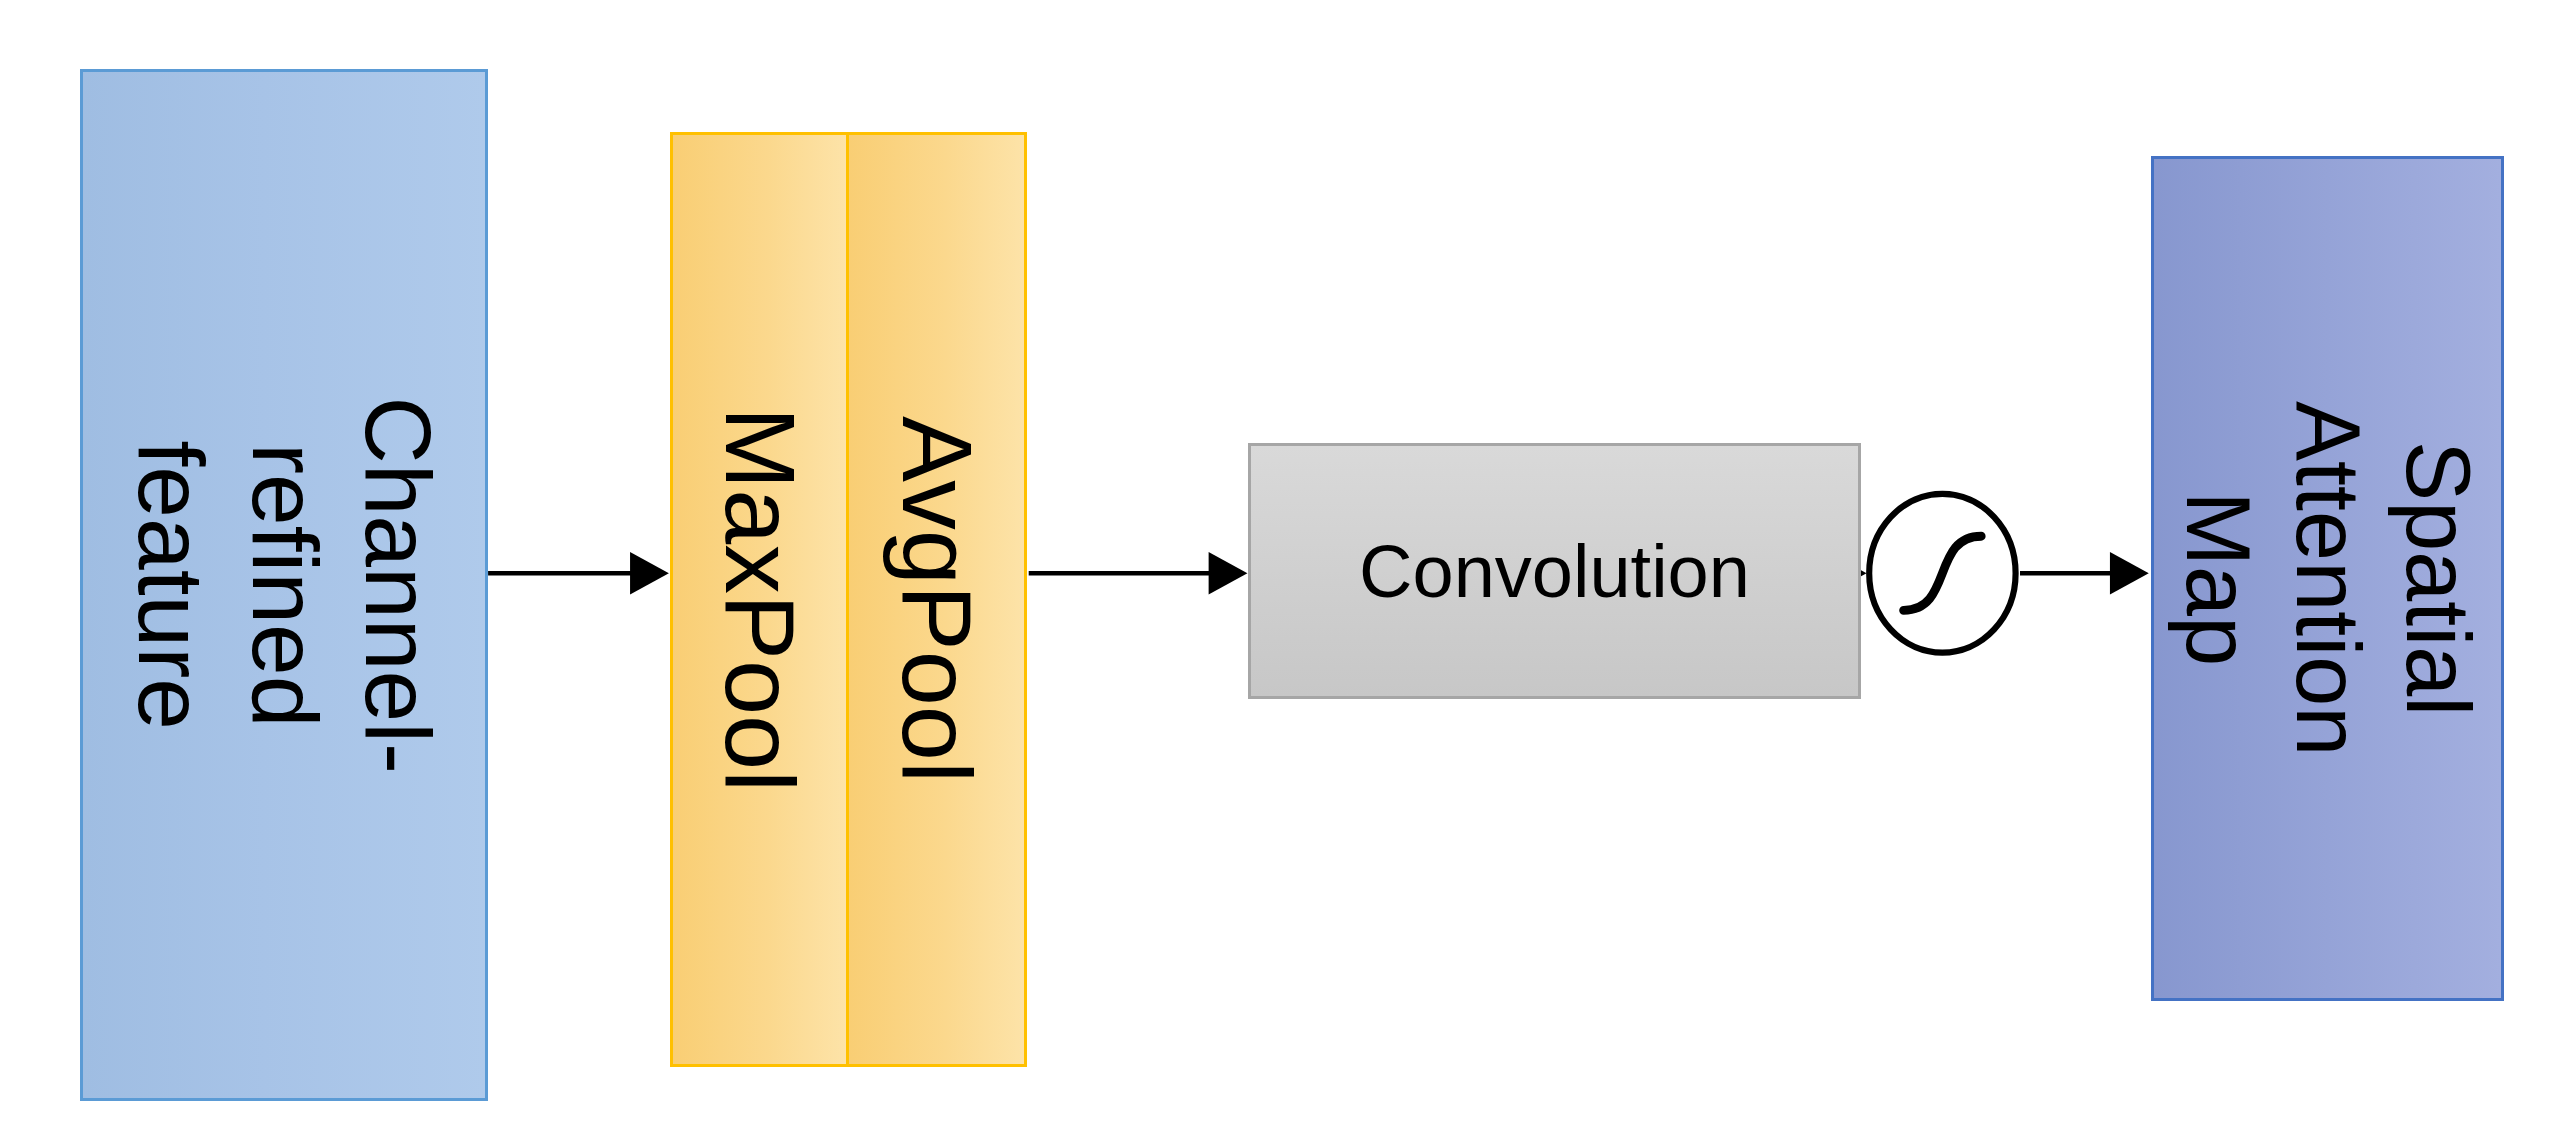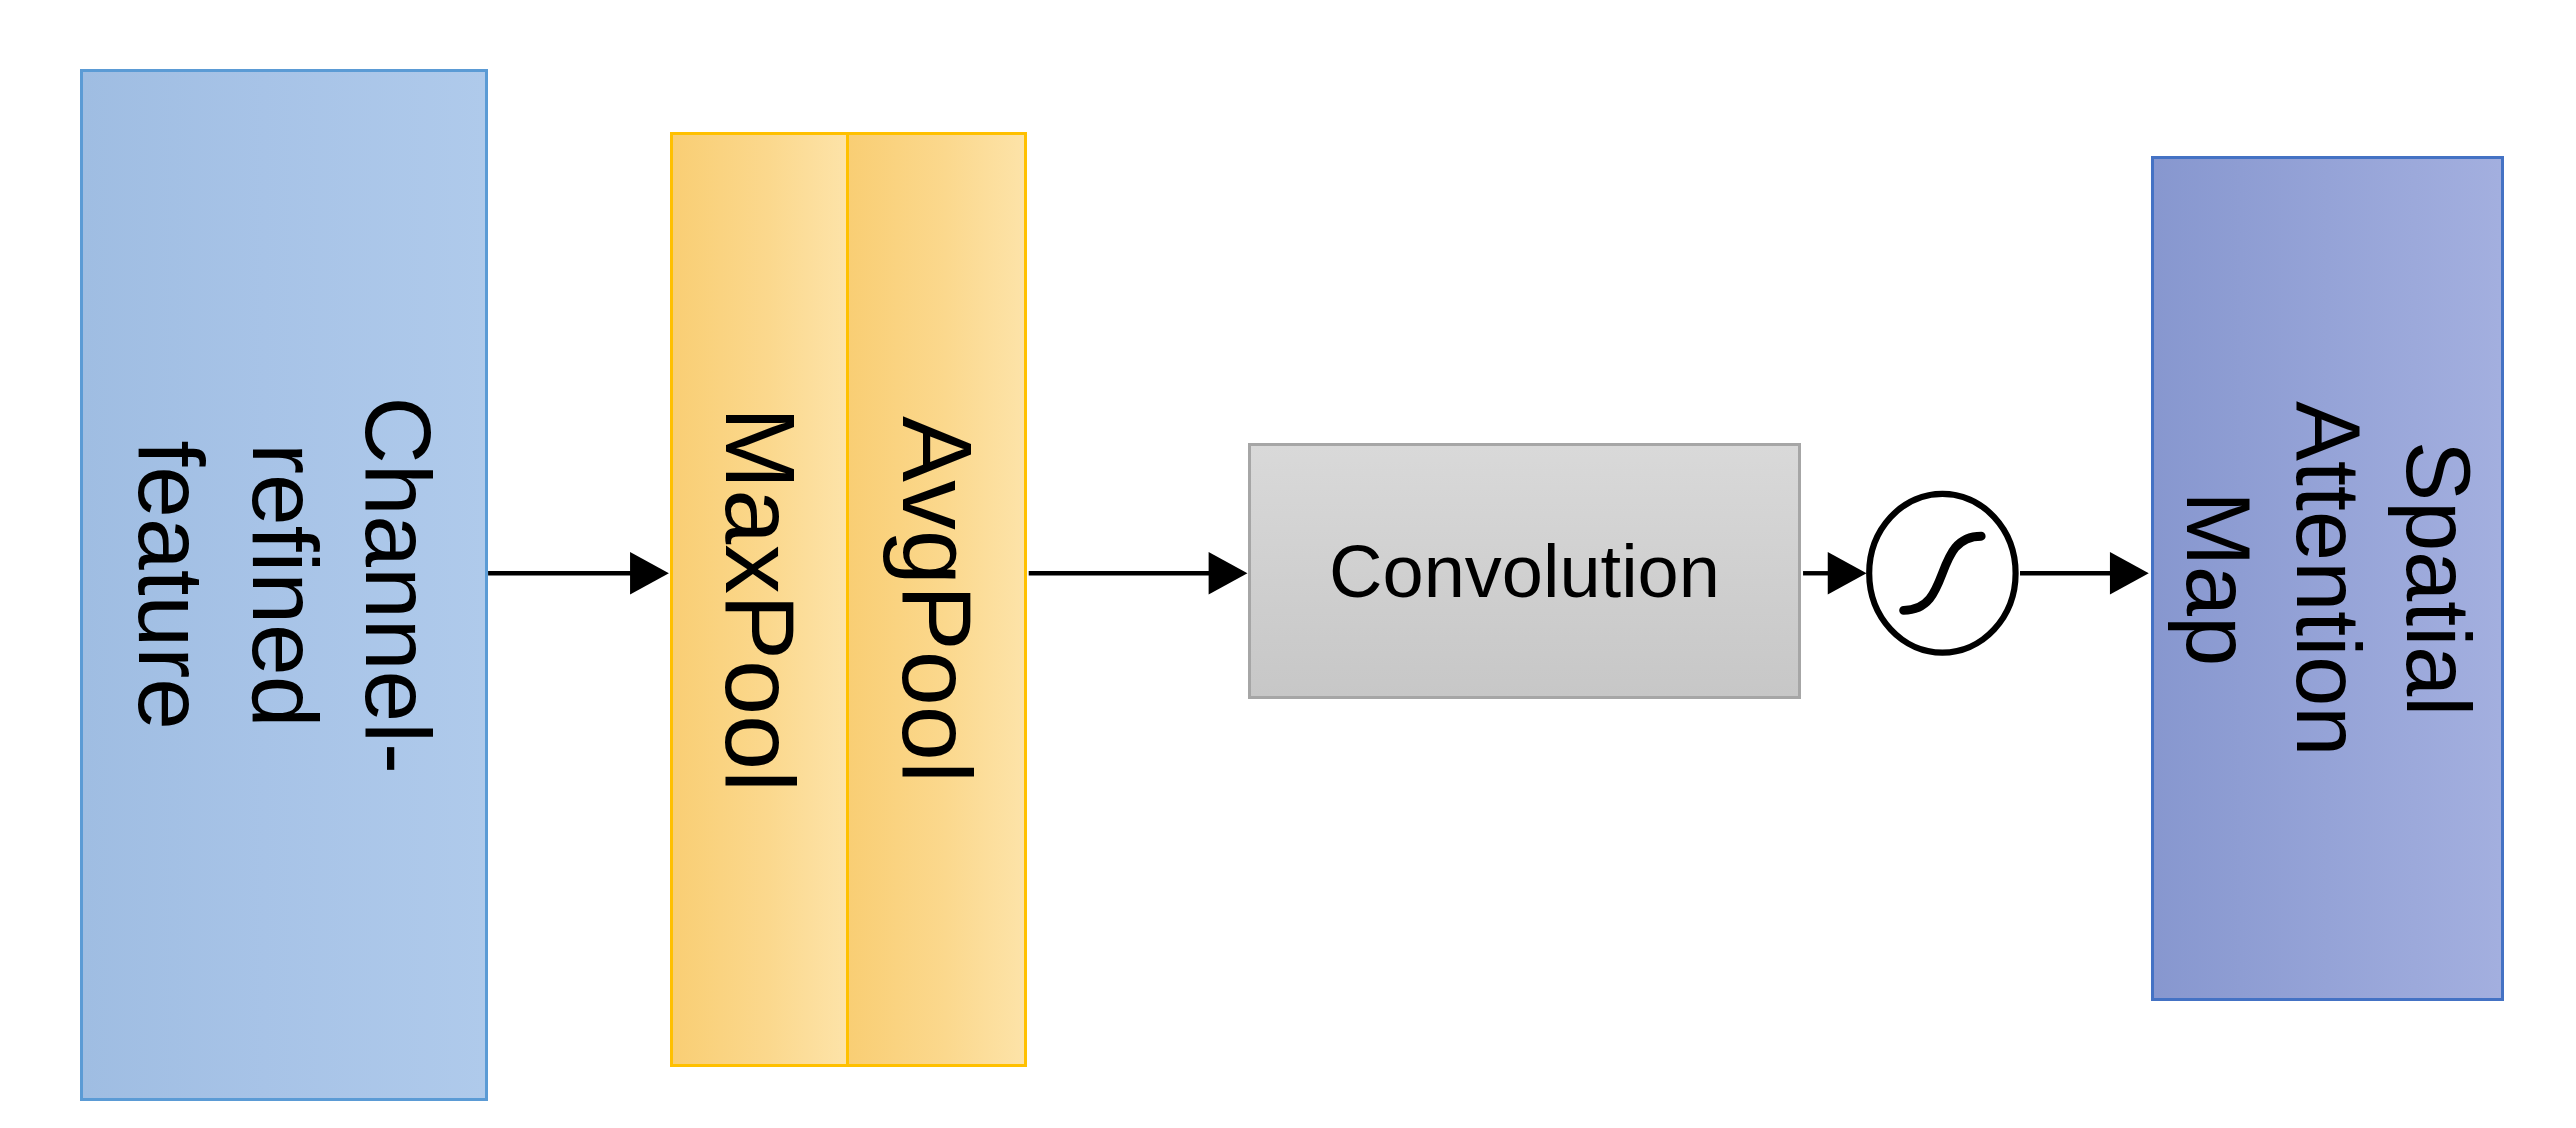--- a/index.html
+++ b/index.html
@@ -31,21 +31,21 @@
     background:linear-gradient(90deg,#F9CE74 0%,#FBD88D 55%,#FDE3A8 100%);
   }
   .node-gold-right{
     left:846px;top:132px;width:181px;height:935px;
     border:3.5px solid #FFC000;
     background:linear-gradient(90deg,#F9CE74 0%,#FBD88D 55%,#FDE3A8 100%);
   }
   .node-gold-left .vtext,.node-gold-right .vtext{font-size:99px;line-height:1.1;}
 
   .node-gray{
-    left:1248px;top:443px;width:553px;height:256px;
+    left:1248px;top:443px;width:613px;height:256px;
     border:3.5px solid #A6A6A6;
     background:linear-gradient(180deg,#D9D9D9 0%,#CFCFCF 55%,#C7C7C7 100%);
   }
   .node-gray .htext{font-size:74px;}
 
   .node-purple{
     left:2151px;top:156px;width:353px;height:845px;
     border:3.5px solid #4472C4;
     background:linear-gradient(90deg,#8797CF 0%,#95A3D7 50%,#A3AFDF 100%);
   }

